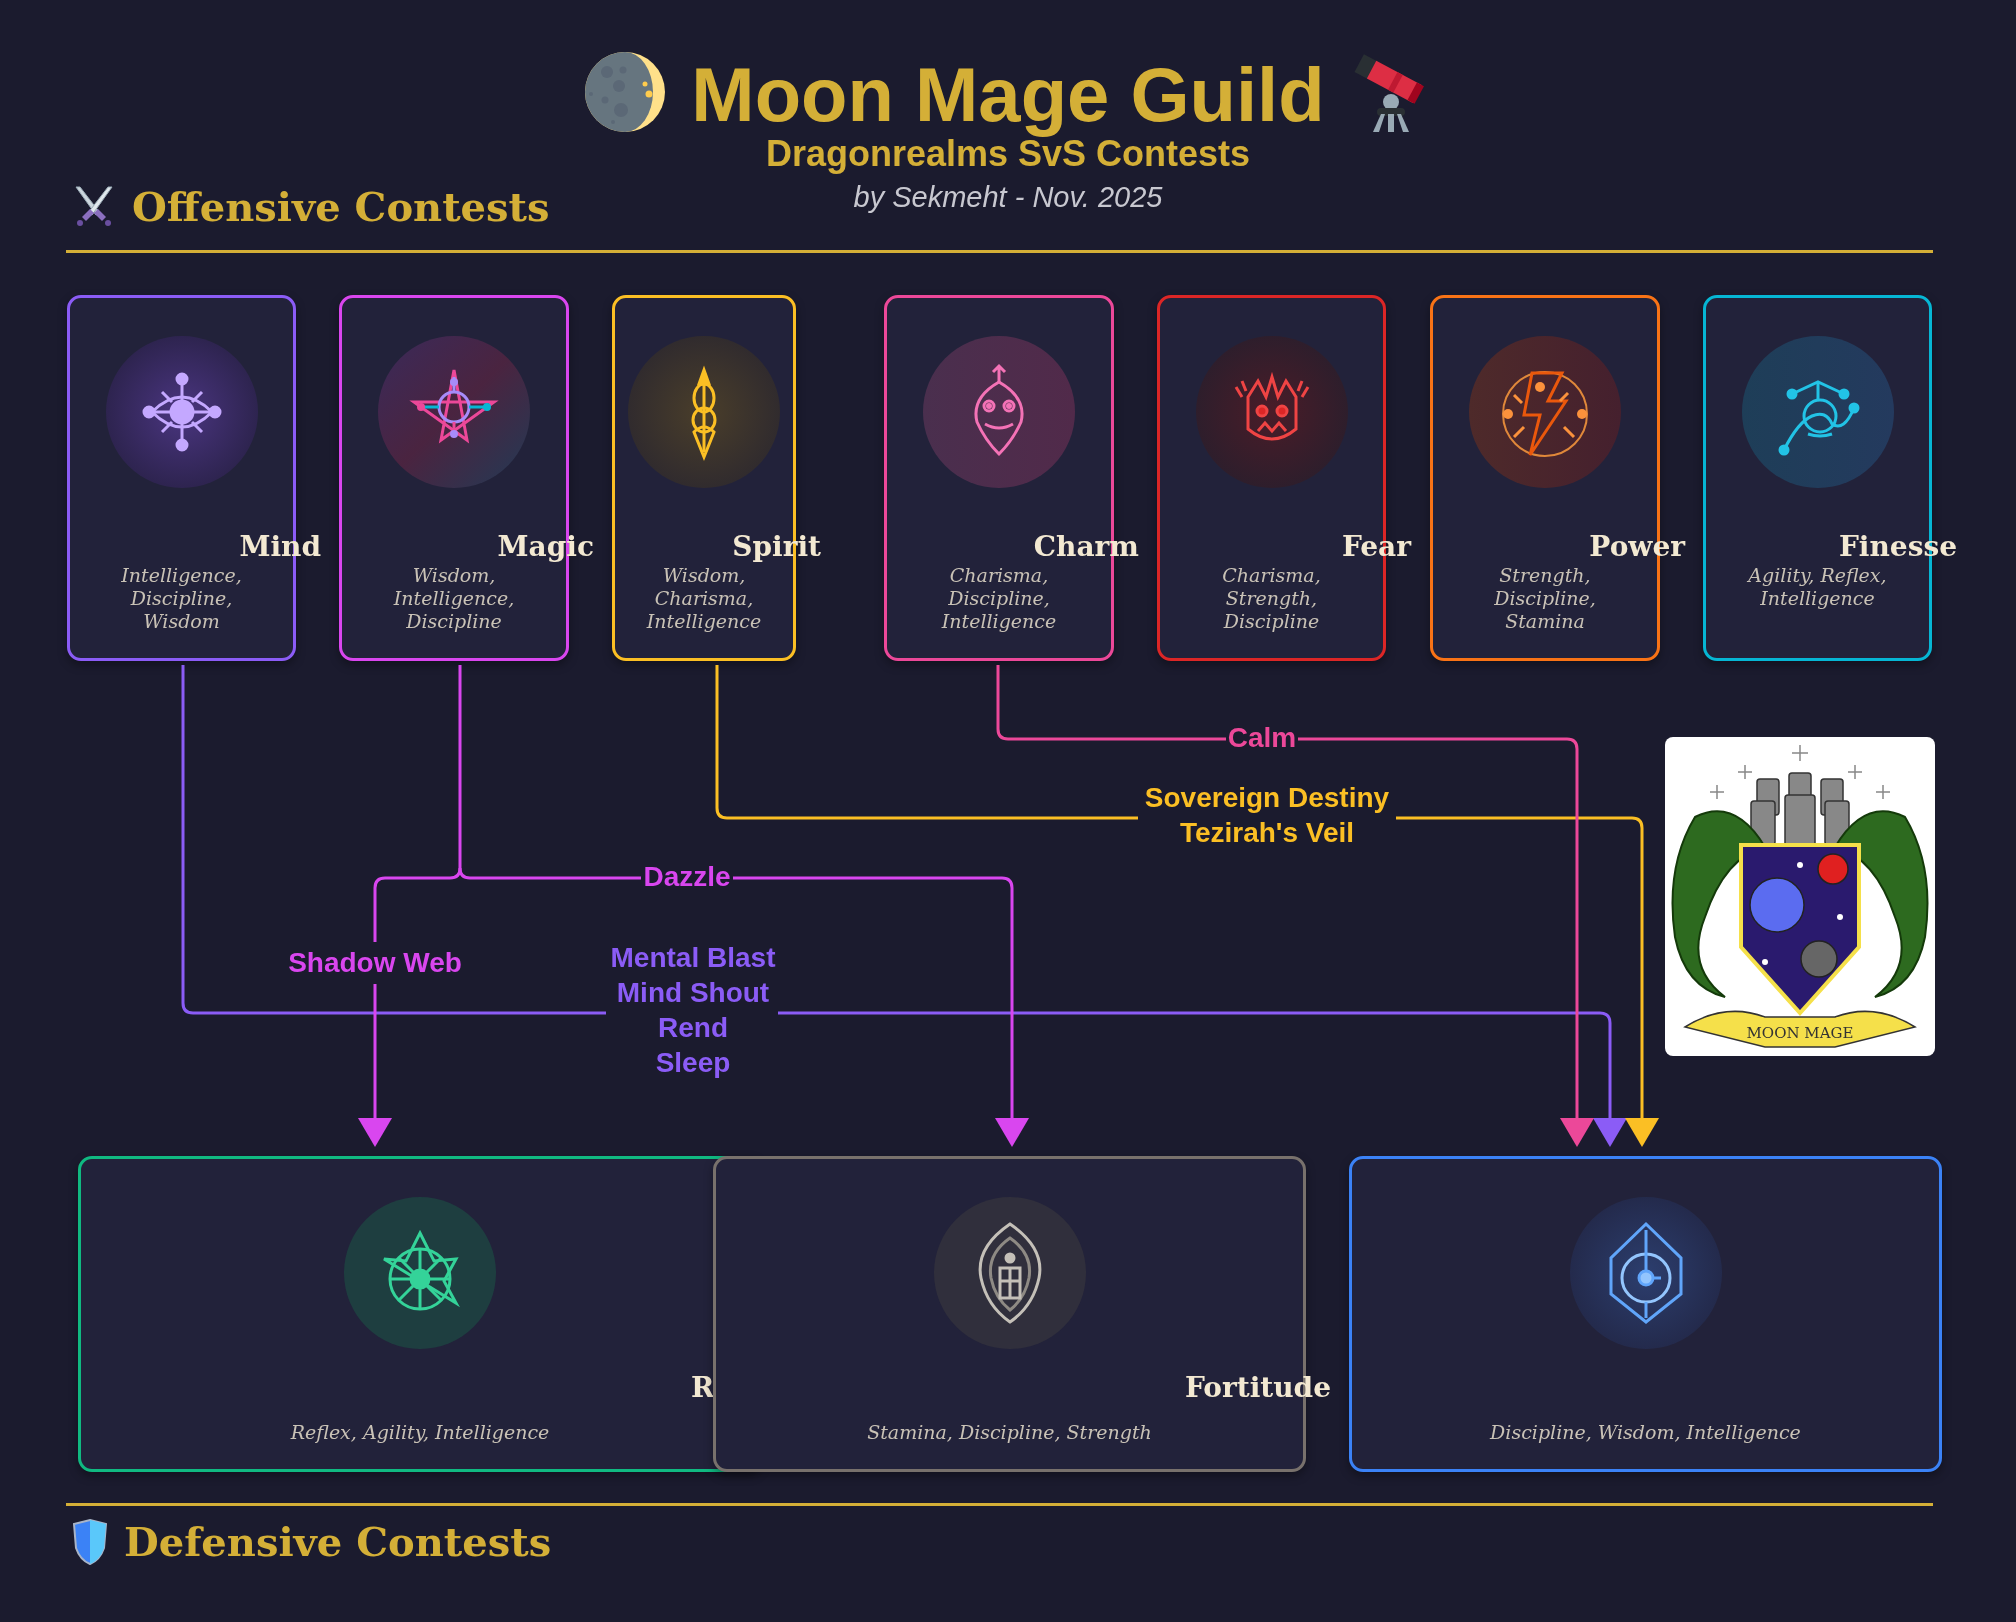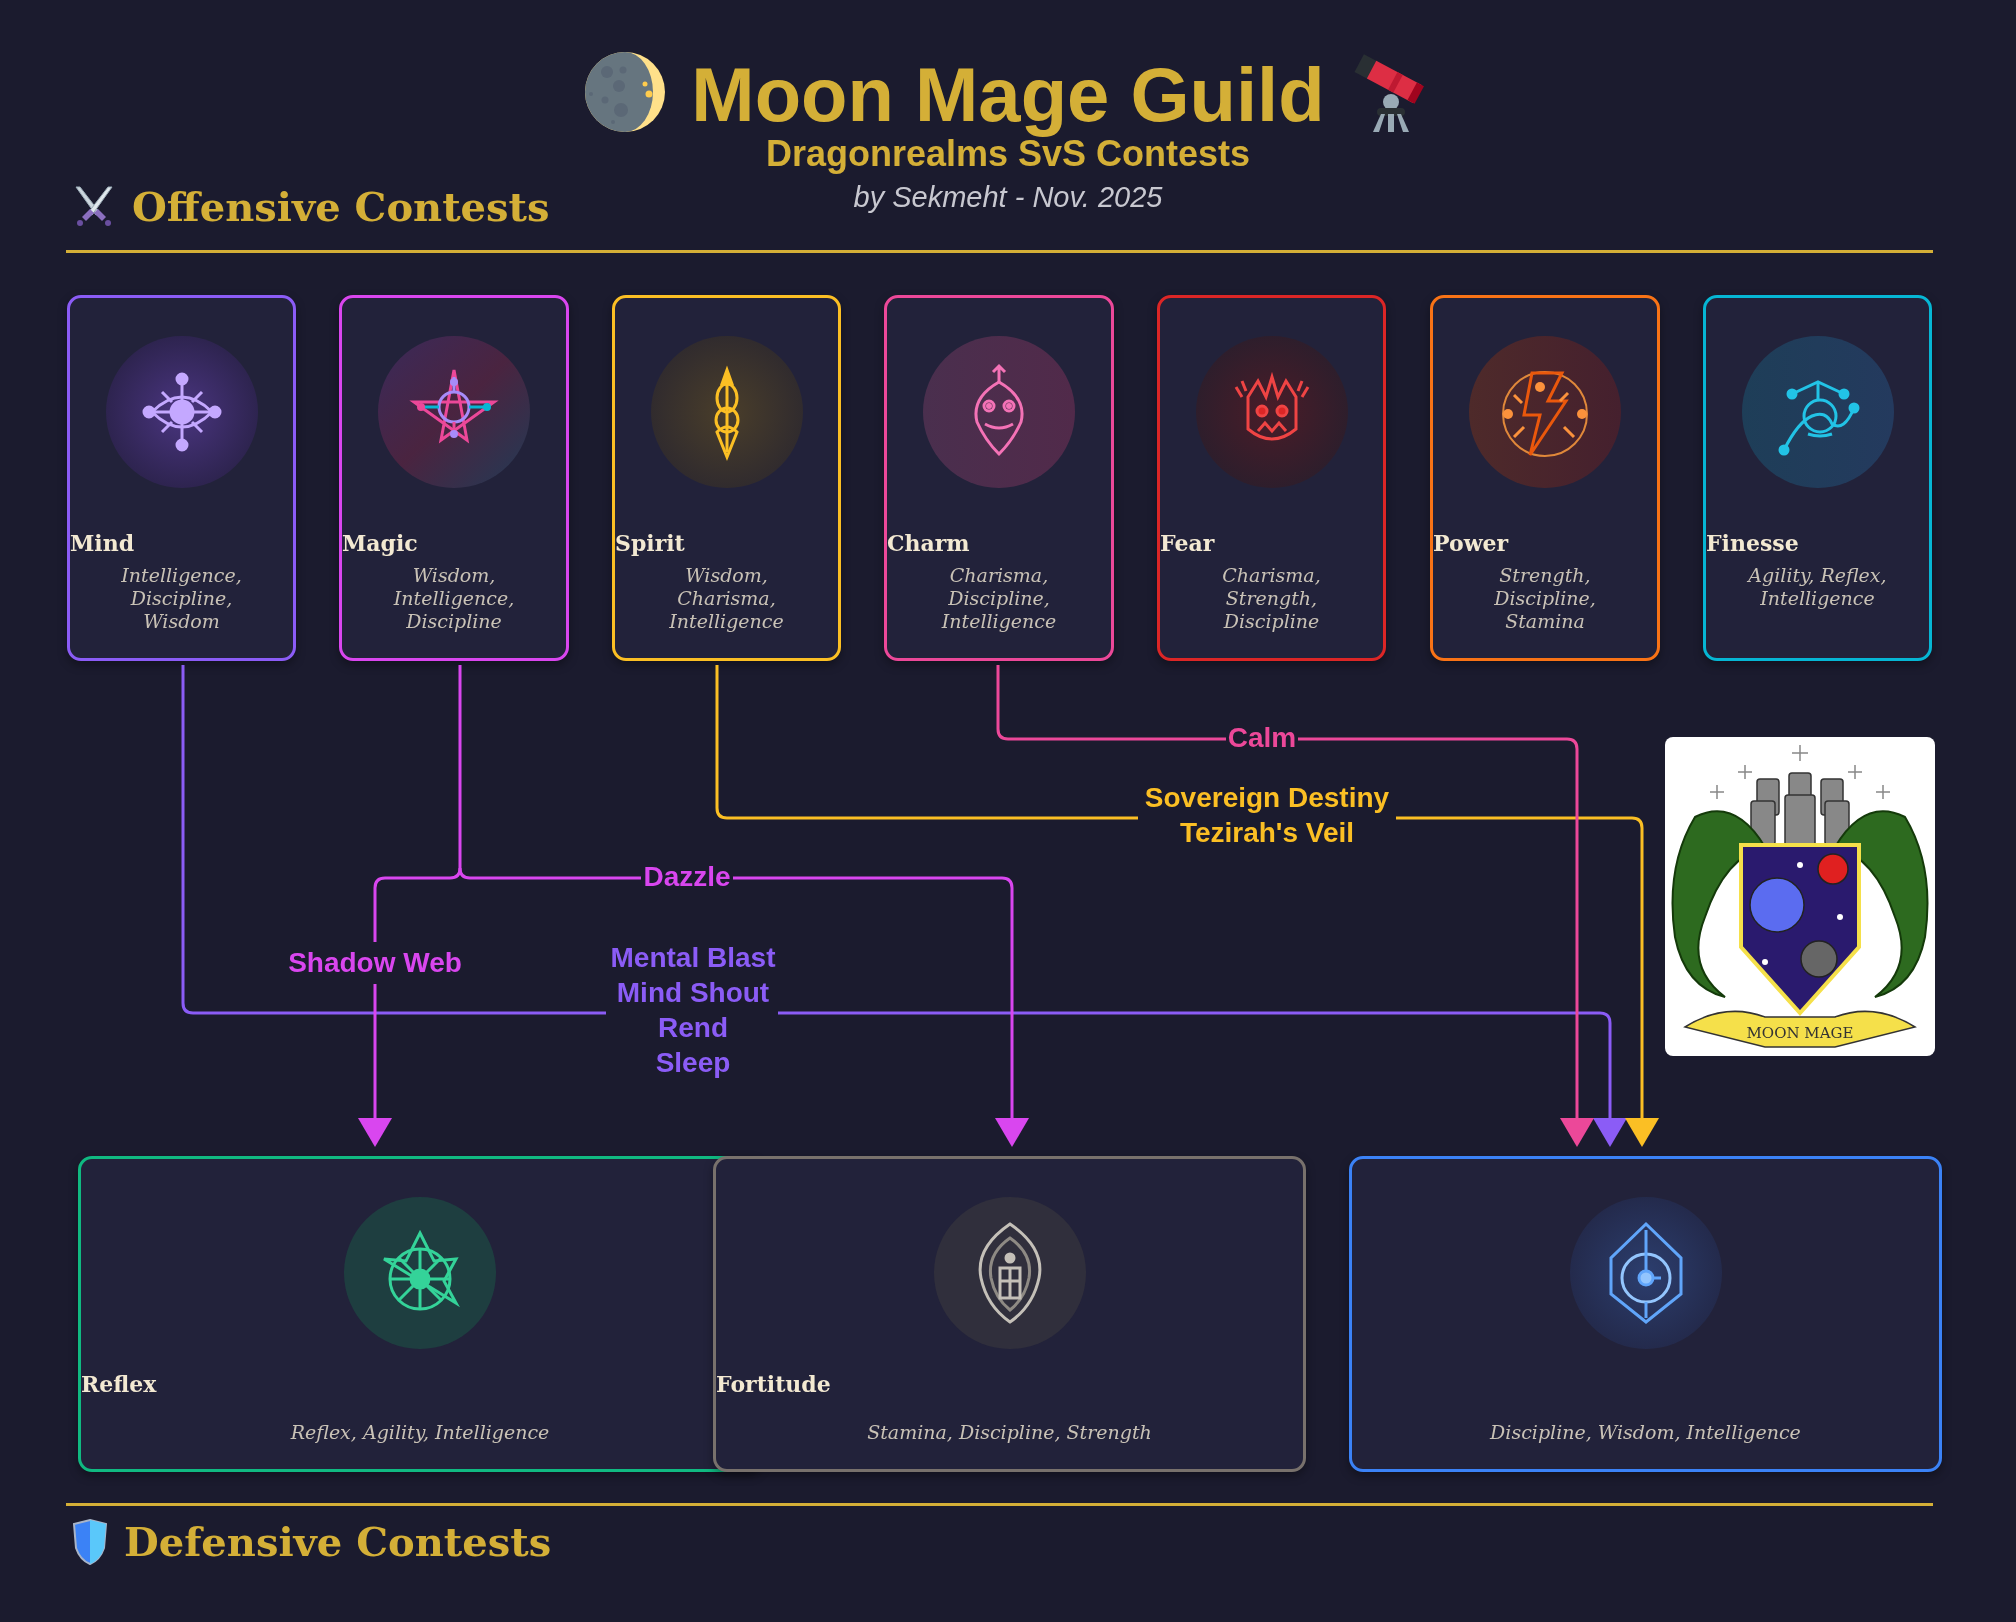--- a/index.html
+++ b/index.html
@@ -6,21 +6,21 @@
   body { width:2016px; height:1622px; background:#1b1b2e; position:relative; overflow:hidden; font-family:"Liberation Sans", sans-serif; }
   .abs { position:absolute; }
   #title-row { left:0; top:44px; width:2016px; height:100px; display:flex; justify-content:center; align-items:center; gap:24px; }
   #title-text { color:#d4af37; font-weight:bold; font-size:76px; font-family:"Liberation Sans", sans-serif; letter-spacing:0px; }
   #subtitle { left:0; width:2016px; top:133px; text-align:center; color:#d4af37; font-weight:bold; font-size:36px; }
   #byline { left:0; width:2016px; top:181px; text-align:center; color:#c8c8d0; font-style:italic; font-size:29px; }
   .section-title { left:70px; display:flex; align-items:flex-start; gap:14px; color:#d4af37; font-family:"DejaVu Serif", serif; font-weight:bold; font-size:40px; }
   .divider { left:66px; width:1867px; height:3px; background:#d4af37; }
   .card { background:#22223a; border:3px solid; border-radius:14px; box-sizing:border-box; box-shadow:0 4px 10px rgba(0,0,0,0.35); }
   .icon-disc { position:absolute; width:152px; height:152px; border-radius:50%; left:50%; transform:translateX(-50%); top:38px; display:flex; align-items:center; justify-content:center; }
-  .card-name { position:absolute; left:0; width:100%; text-align:left; color:#f3e9d2; font-family:"DejaVu Serif", serif; font-weight:bold; font-size:22px; }
+  .card-name { position:absolute; left:0; width:100%; text-align:right; color:#f3e9d2; font-family:"DejaVu Serif", serif; font-weight:bold; font-size:28px;padding-left:28px; }
   .card-stats { position:absolute; left:8px; right:8px; text-align:center; color:#c9c2b6; font-family:"DejaVu Serif", serif; font-style:italic; font-size:19px; line-height:23px; }
   .conn-label { position:absolute; font-weight:bold; font-size:28px; text-align:center; line-height:35px; white-space:nowrap; transform:translateX(-50%); }
   #connectors { position:absolute; left:0; top:0; }
   #crest { left:1665px; top:737px; width:270px; height:319px; background:#fff; border-radius:8px; overflow:hidden; }
 </style>
 </head>
 <body>
 
 <div id="title-row" class="abs">
   <span>
@@ -116,21 +116,21 @@
       </svg>
     </div>
     <div class="card-name" style="top:232px;">Magic</div>
     <div class="card-stats" style="top:266px;">
       <div>Wisdom,</div>
       <div>Intelligence,</div>
       <div>Discipline</div>
     </div>
   </div>
 
-  <div class="abs card" style="left:612px; top:295px; width:229px; height:366px; border-color:#fbbf24;">
+  <div class="abs card" style="left:612px; top:295px; width:184px; height:366px; border-color:#fbbf24;">
     <div class="icon-disc" style="background:radial-gradient(circle,#4a3e2a 0%,#2f2a2e 75%);">
       <svg width="90" height="100" viewBox="0 0 90 100" fill="none" stroke="#fbbf24" stroke-width="3">
         <path d="M45 8 L50 22 L40 22 Z" fill="#fbbf24"></path>
         <ellipse cx="45" cy="36" rx="10" ry="14"></ellipse>
         <ellipse cx="45" cy="58" rx="11" ry="12"></ellipse>
         <path d="M35 70 Q45 60 55 70 L45 95 Z"></path>
         <line x1="45" y1="22" x2="45" y2="90"></line>
       </svg>
     </div>
     <div class="card-name" style="top:232px;">Spirit</div>

